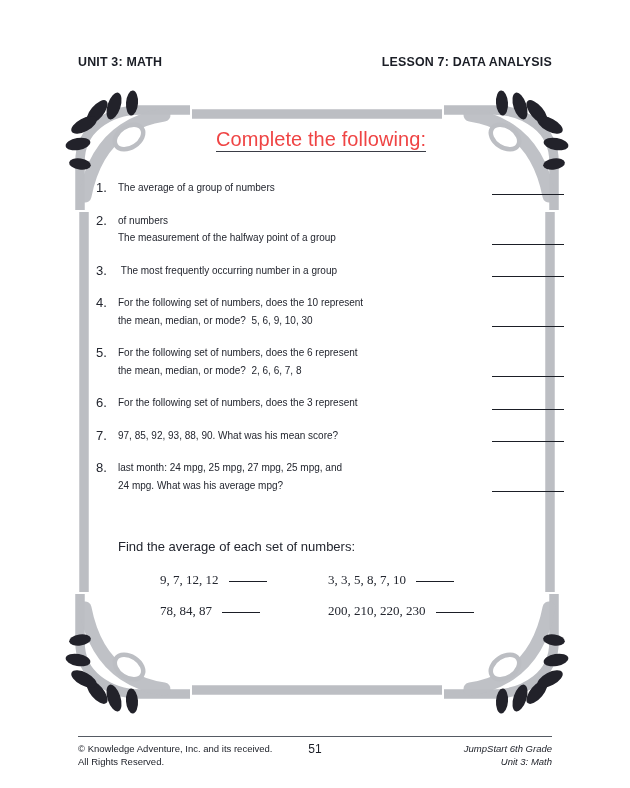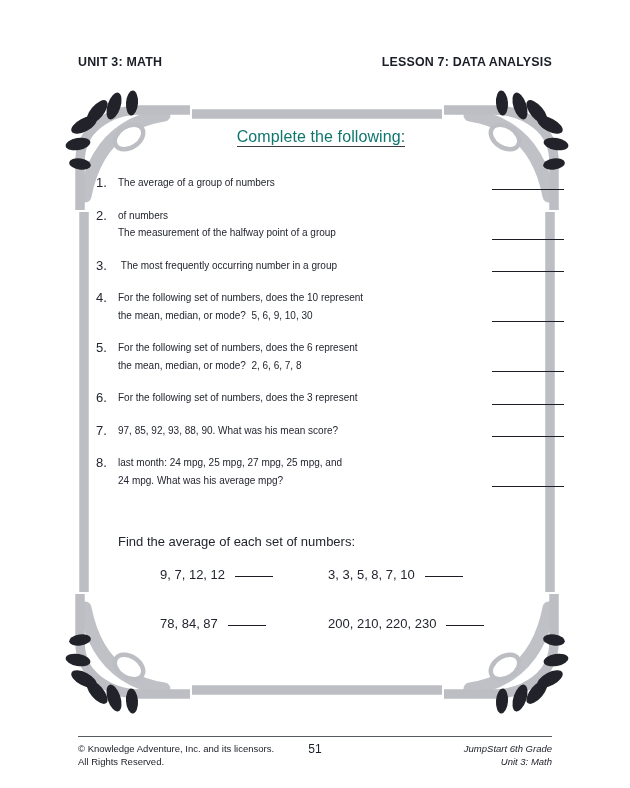--- a/index.html
+++ b/index.html
@@ -60,22 +60,22 @@
   
   .content {
     position: absolute;
     left: 96px;
     top: 128px;
     width: 450px;
   }
 
   .worksheet-title {
     text-align: center;
-    font-size: 16px;
-    color: #0f766e;
+    font-size: 20px;
+    color: #ef4444;
     margin: 0 0 28px 0;
     letter-spacing: 0.1px;
   }
   .worksheet-title span {
     border-bottom: 1px solid #3a3d46;
     padding-bottom: 1px;
   }
 
   
   .question-list {
@@ -124,22 +124,23 @@
   .averages-prompt {
     font-size: 13px;
     line-height: 17.5px;
     color: #23262f;
     margin-bottom: 16px;
     margin-top: 44px;
   }
   .averages-grid {
     display: grid;
     grid-template-columns: 168px 178px;
-    row-gap: 34px;
+    row-gap: 15px;
     padding-left: 42px;
+    font-family: Liberation Serif, serif;
   }
   .avg-item {
     display: flex;
     align-items: baseline;
     font-size: 13px;
     color: #23262f;
     white-space: nowrap;
   }
   .avg-nums { margin-right: 10px; }
   .avg-blank {
@@ -341,21 +342,21 @@
       </div>
 
     </div>
   </div>
 
 </div>
 
 <div class="footer-rule"></div>
 <div class="page-footer">
   <div class="footer-left">
-    <div>© Knowledge Adventure, Inc. and its licensors.</div>
+    <div>© Knowledge Adventure, Inc. and its received.</div>
     <div>All Rights Reserved.</div>
   </div>
   <div class="footer-center">51</div>
   <div class="footer-right">
     <div>JumpStart 6th Grade</div>
     <div>Unit 3: Math</div>
   </div>
 </div>
 
 </body></html>

